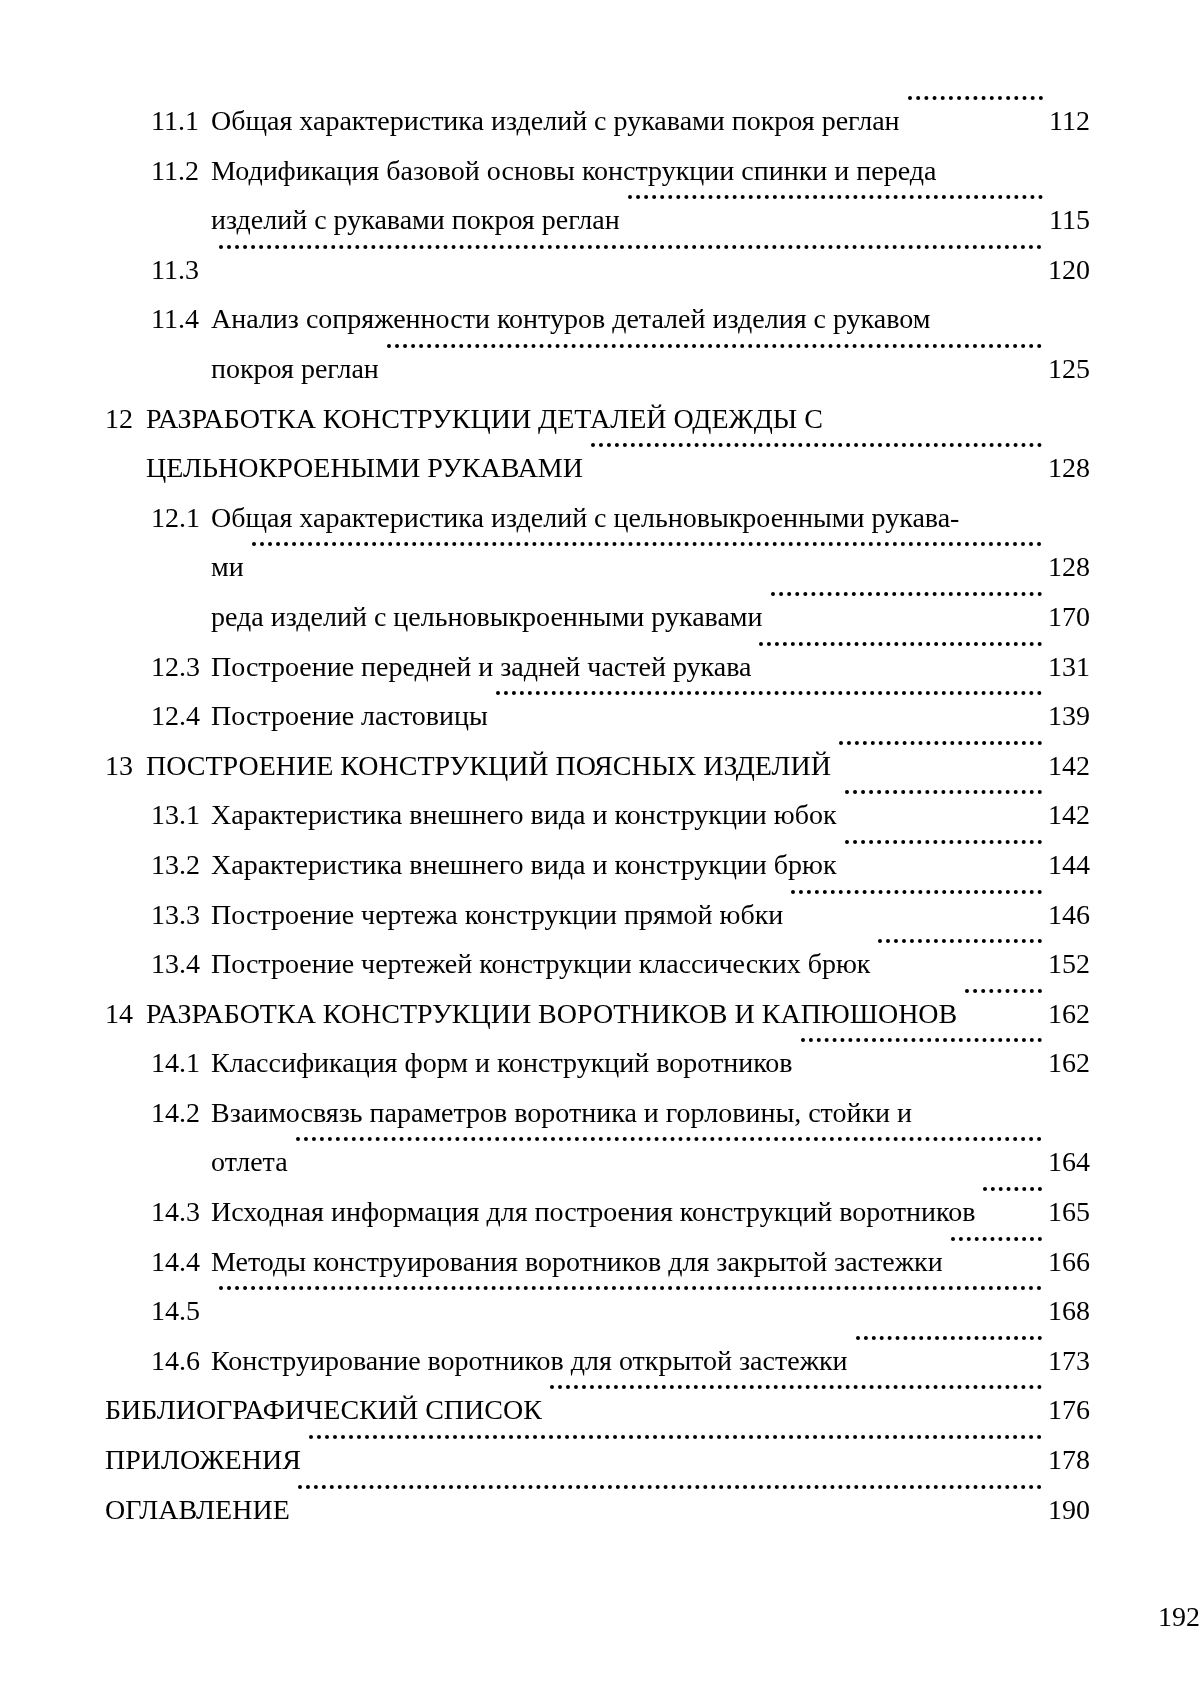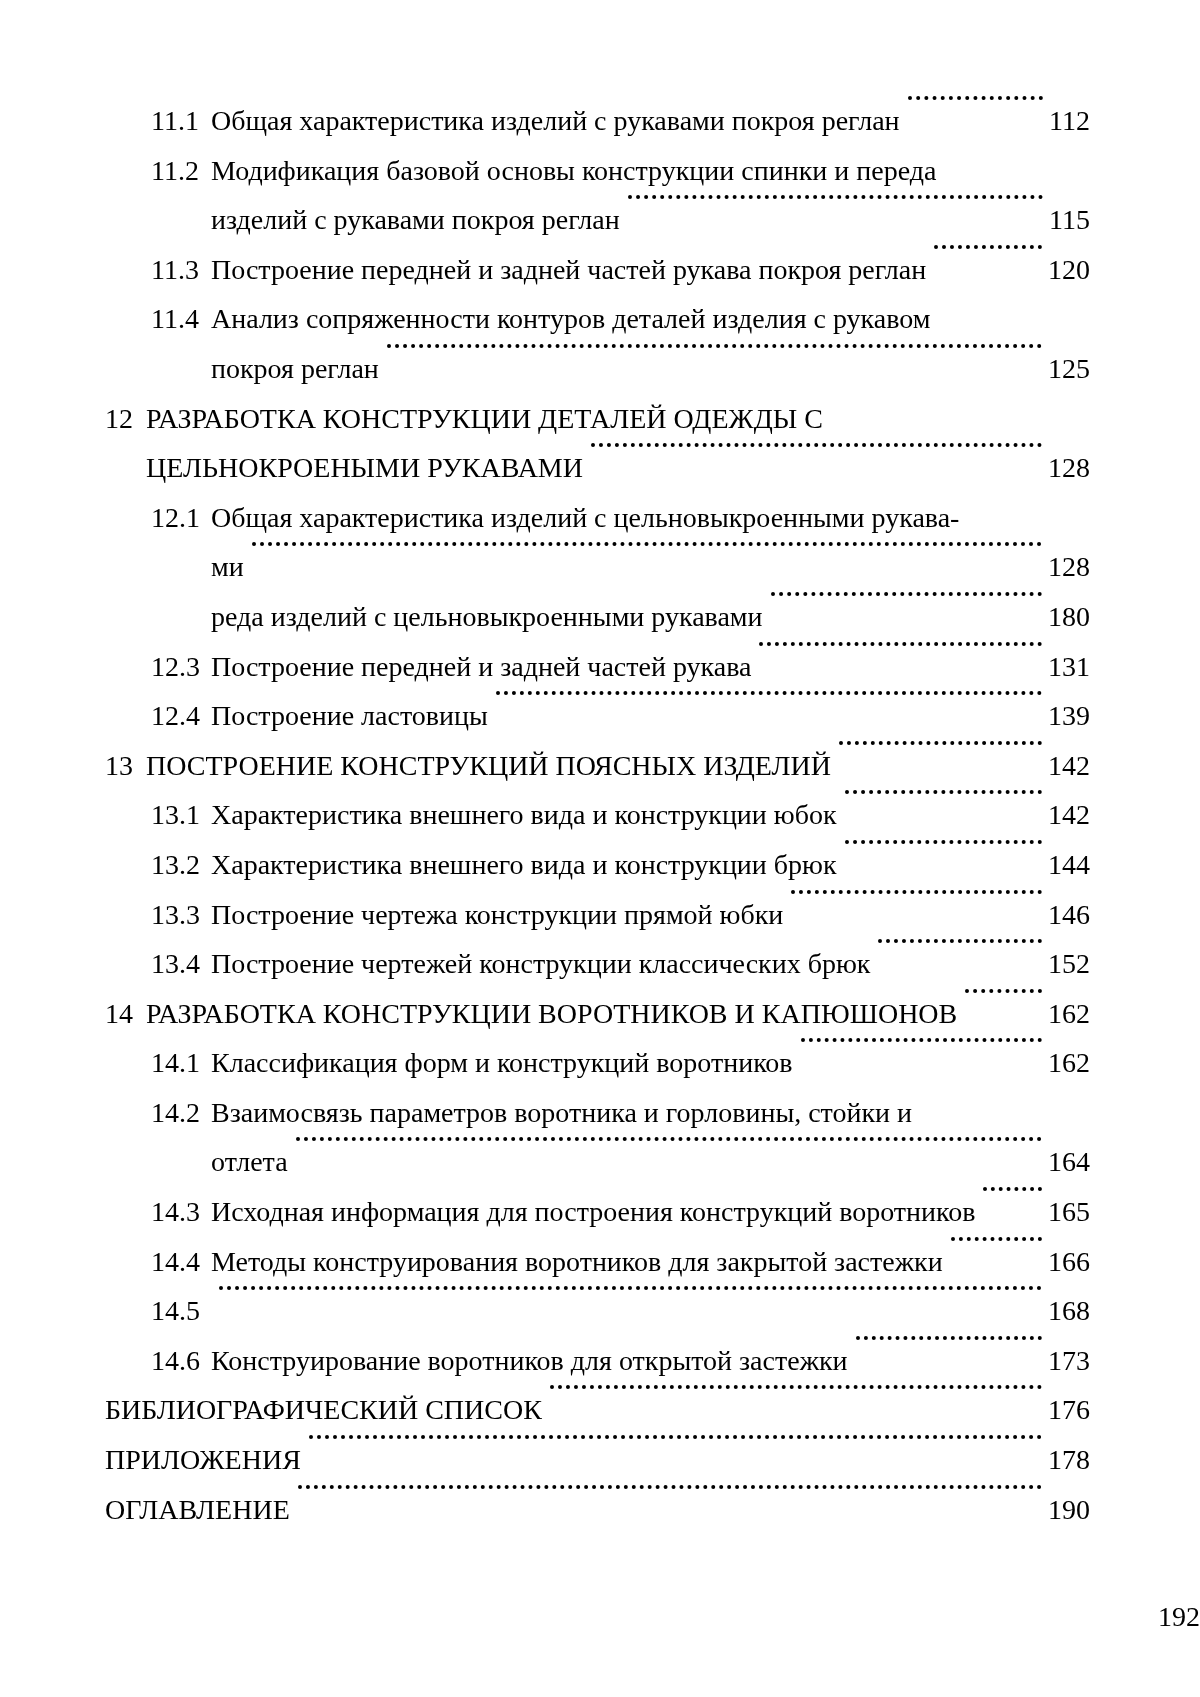--- a/index.html
+++ b/index.html
@@ -59,21 +59,20 @@
     <span class="txt">Модификация базовой основы конструкции спинки и переда</span>
   </div>
   <div class="row row-cont-sub">
     <span class="txt">изделий с рукавами покроя реглан</span>
     <span class="dots"></span>
     <span class="pg">115</span>
   </div>
 
   <div class="row row-sub">
     <span class="num num-sub">11.3</span>
-    <span class="txt">Построение передней и задней частей рукава покроя реглан</span>
     <span class="dots"></span>
     <span class="pg">120</span>
   </div>
 
   <div class="row row-sub">
     <span class="num num-sub">11.4</span>
     <span class="txt">Анализ сопряженности контуров деталей изделия с рукавом</span>
   </div>
   <div class="row row-cont-sub">
     <span class="txt">покроя реглан</span>
@@ -97,21 +96,21 @@
   </div>
   <div class="row row-cont-sub">
     <span class="txt">ми</span>
     <span class="dots"></span>
     <span class="pg">128</span>
   </div>
 
   <div class="row row-cont-sub">
     <span class="txt">реда изделий с цельновыкроенными рукавами</span>
     <span class="dots"></span>
-    <span class="pg">180</span>
+    <span class="pg">170</span>
   </div>
 
   <div class="row row-sub">
     <span class="num num-sub">12.3</span>
     <span class="txt">Построение передней и задней частей рукава</span>
     <span class="dots"></span>
     <span class="pg">131</span>
   </div>
 
   <div class="row row-sub">

